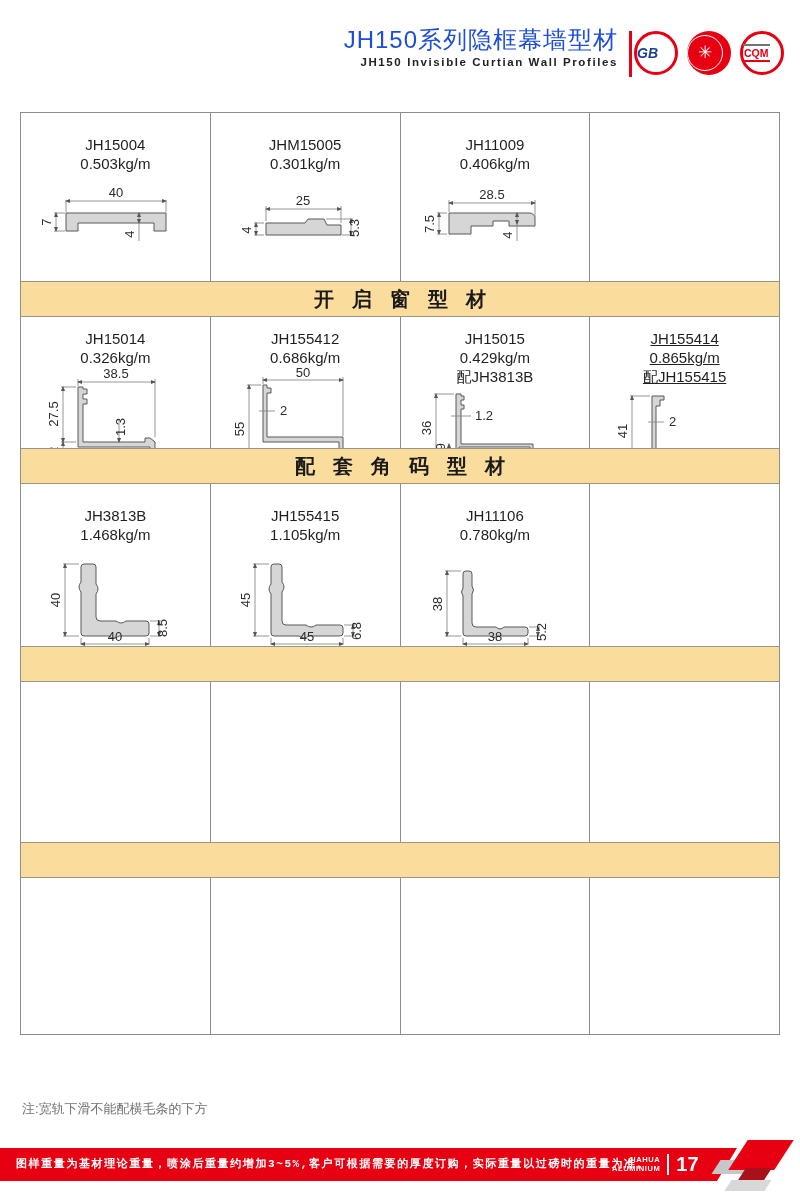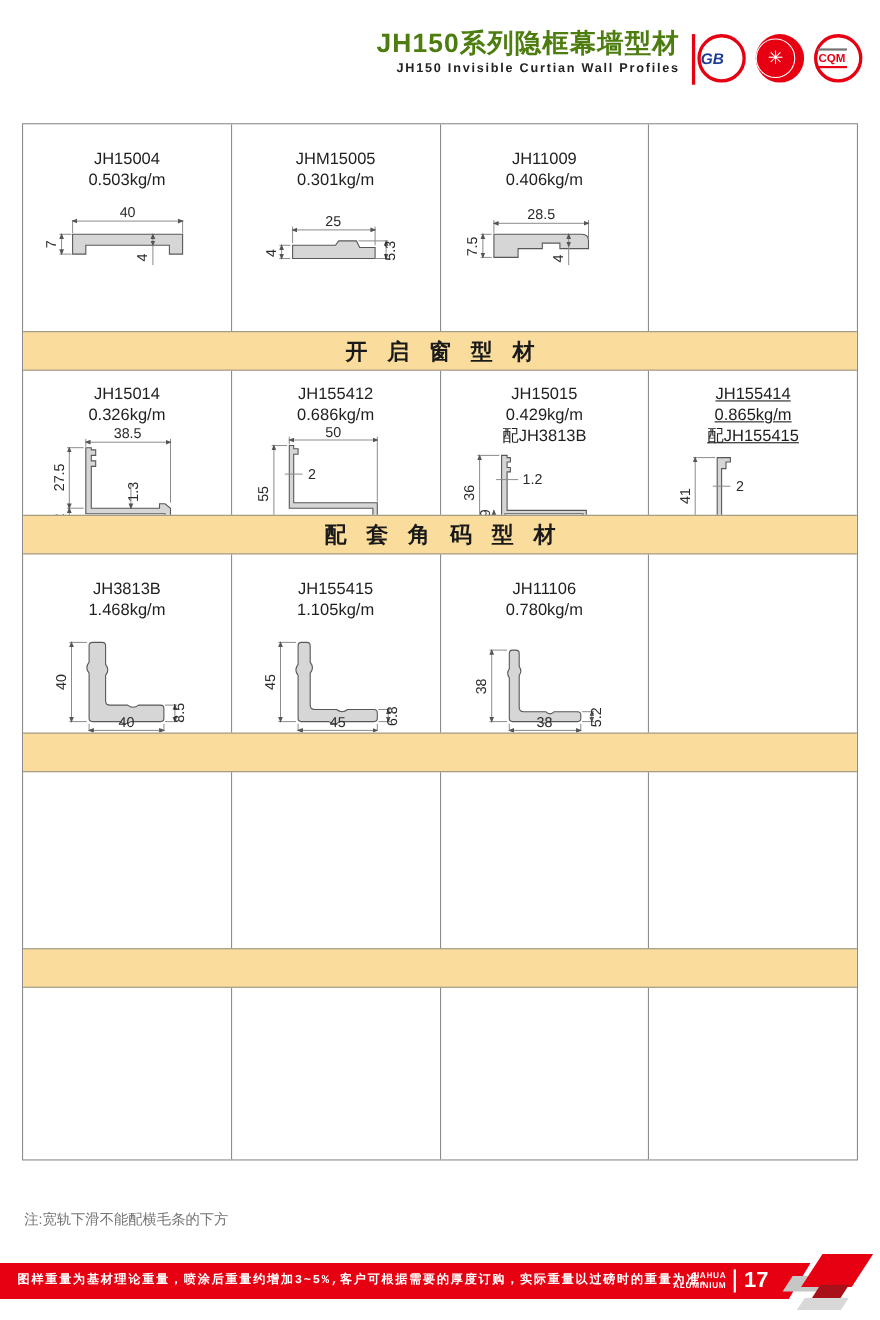--- a/index.html
+++ b/index.html
@@ -1,21 +1,21 @@
 <!DOCTYPE html>
 <html><head>
 <meta charset="utf-8">
 <style>
   html,body{margin:0;padding:0;background:#fff;}
   .page{position:relative;width:800px;height:1200px;background:#fff;overflow:hidden;
         font-family:"Liberation Sans",sans-serif;color:#222;}
 
   
   .title-wrap{position:absolute;top:27px;right:182px;text-align:right;}
-  .title{font-size:24px;font-weight:bold;color:#4d7c0f;letter-spacing:1px;line-height:26px;}
+  .title{font-size:24px;font-weight:normal;color:#1d4ed8;letter-spacing:1px;line-height:26px;}
   .subtitle{font-size:11.5px;color:#222;letter-spacing:1.6px;margin-top:3px;font-weight:bold;}
   .hdr-divider{position:absolute;top:31px;right:168px;width:3px;height:46px;background:#e60012;}
   .logos{position:absolute;top:31px;right:16px;display:flex;gap:9px;}
   .logo{width:44px;height:44px;border-radius:50%;box-sizing:border-box;display:flex;
         align-items:center;justify-content:flex-start;}
   .logo-gb{border:3px solid #e60012;background:#fff;}
   .logo-gb span{color:#1c3e92;font-weight:bold;font-style:italic;font-size:14px;}
   .logo-seal{background:#e60012;}
   .logo-seal span{width:34px;height:34px;border:1.5px solid #fff;border-radius:50%;color:#fff;
         font-size:17px;line-height:33px;text-align:center;display:block;}
@@ -25,21 +25,21 @@
 
   
   .table{position:absolute;left:20px;top:112px;width:758px;border:1px solid #8d8d8d;background:#fff;}
   .band{height:34px;background:#fadc9c;border-top:1px solid #9b9488;border-bottom:1px solid #9b9488;
         display:flex;align-items:center;justify-content:center;}
   .band:first-child{border-top:none;}
   .band span{font-size:20px;font-weight:bold;color:#1a1a1a;letter-spacing:18px;text-indent:18px;}
   .row{display:flex;}
   .cell{flex:1;border-right:1px solid #8d8d8d;overflow:hidden;text-align:center;}
   .cell:last-child{border-right:none;text-decoration:underline;}
-  .row1{height:188px;} .row2{height:131px;} .row3{height:162px;} .row4{height:160px;} .row5{height:156px;}
+  .row1{height:168px;} .row2{height:131px;} .row3{height:162px;} .row4{height:160px;} .row5{height:156px;}
   .plabel{margin-top:22px;font-size:15px;line-height:19px;color:#1f1f1f;}
   .row2 .plabel{margin-top:12px;}
   svg.draw{display:block;margin:0 auto;}
 
   .pf{fill:#d6d6d6;stroke:#585858;stroke-width:1;}
   .dl{stroke:#8a8a8a;stroke-width:0.9;fill:none;}
   .dt{font-size:13px;fill:#2b2b2b;font-family:"Liberation Sans",sans-serif;}
 
   
   .note{position:absolute;left:22px;top:1100px;font-size:13px;color:#737373;}

